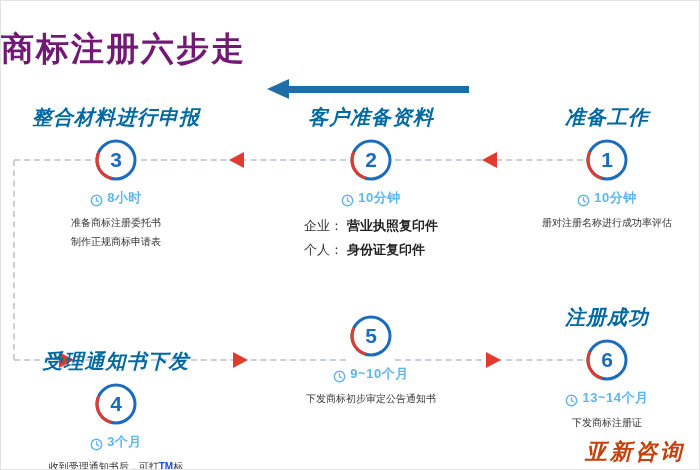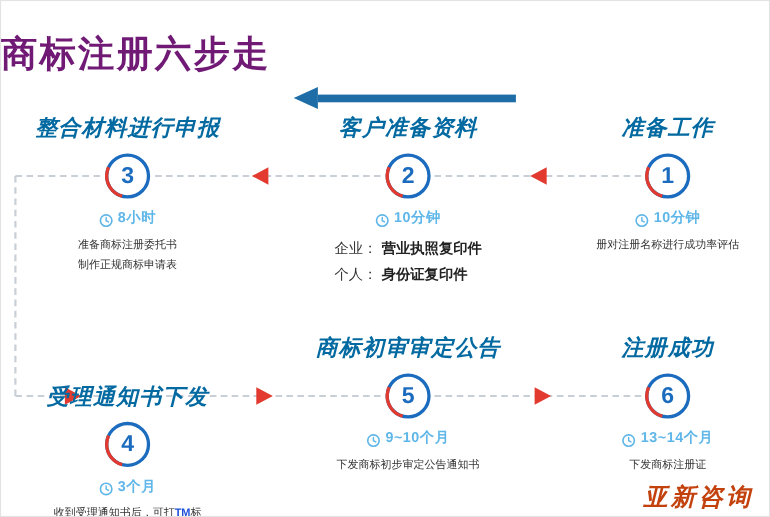--- a/index.html
+++ b/index.html
@@ -160,21 +160,20 @@
           <path d="M7 4v3.2l2.3 1.2" fill="none" stroke="#5fb6e8" stroke-width="1.4" stroke-linecap="round"></path>
         </svg>
       <span>3个月</span>
     </div>
     <div class="desc">
       <span>收到受理通知书后，可打</span><span class="tm">TM</span><span>标</span>
     </div>
   </div>
 
   <div class="step" style="left:260px;top:304px;width:220px;">
-    <div class="step-title">商标初审审定公告</div>
     <div class="circle">
       <svg viewBox="0 0 44 44" width="44" height="44">
         <circle cx="22" cy="22" r="19" fill="#fff" stroke="#1b6cbe" stroke-width="3"></circle>
         <circle cx="22" cy="22" r="19" fill="none" stroke="#e23a2e" stroke-width="3" stroke-dasharray="33 86.4" transform="rotate(105 22 22)"></circle>
       </svg>
       <span class="num">5</span>
     </div>
     <div class="time">
       <svg viewBox="0 0 14 14" width="13" height="13">
           <circle cx="7" cy="7" r="5.6" fill="none" stroke="#5fb6e8" stroke-width="1.6"></circle>

